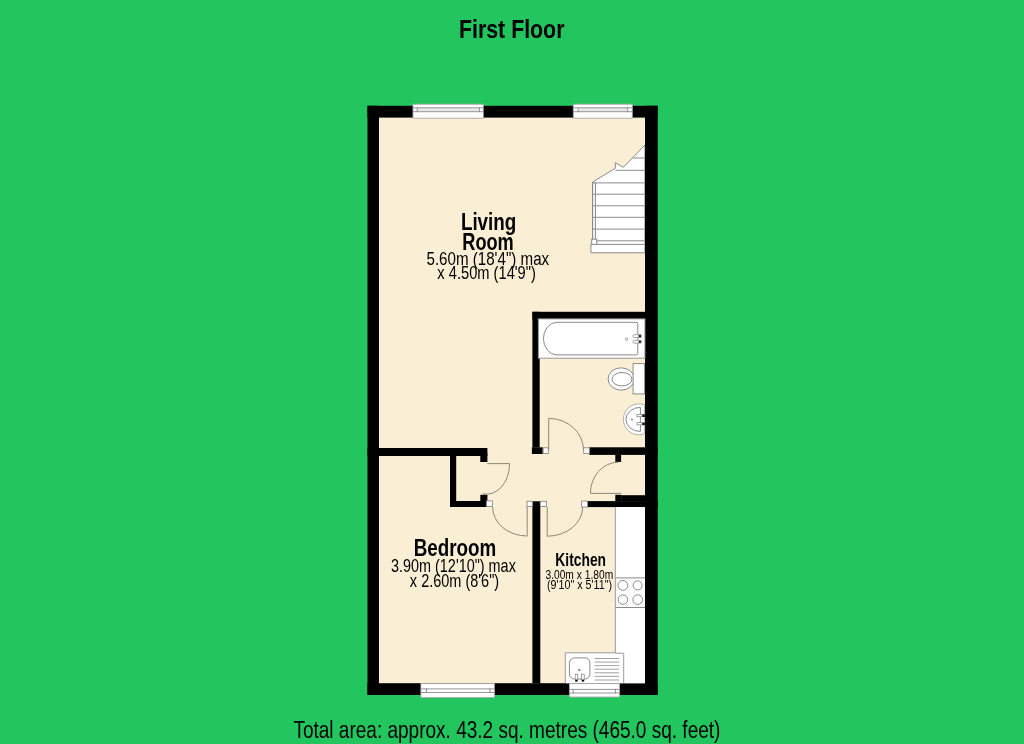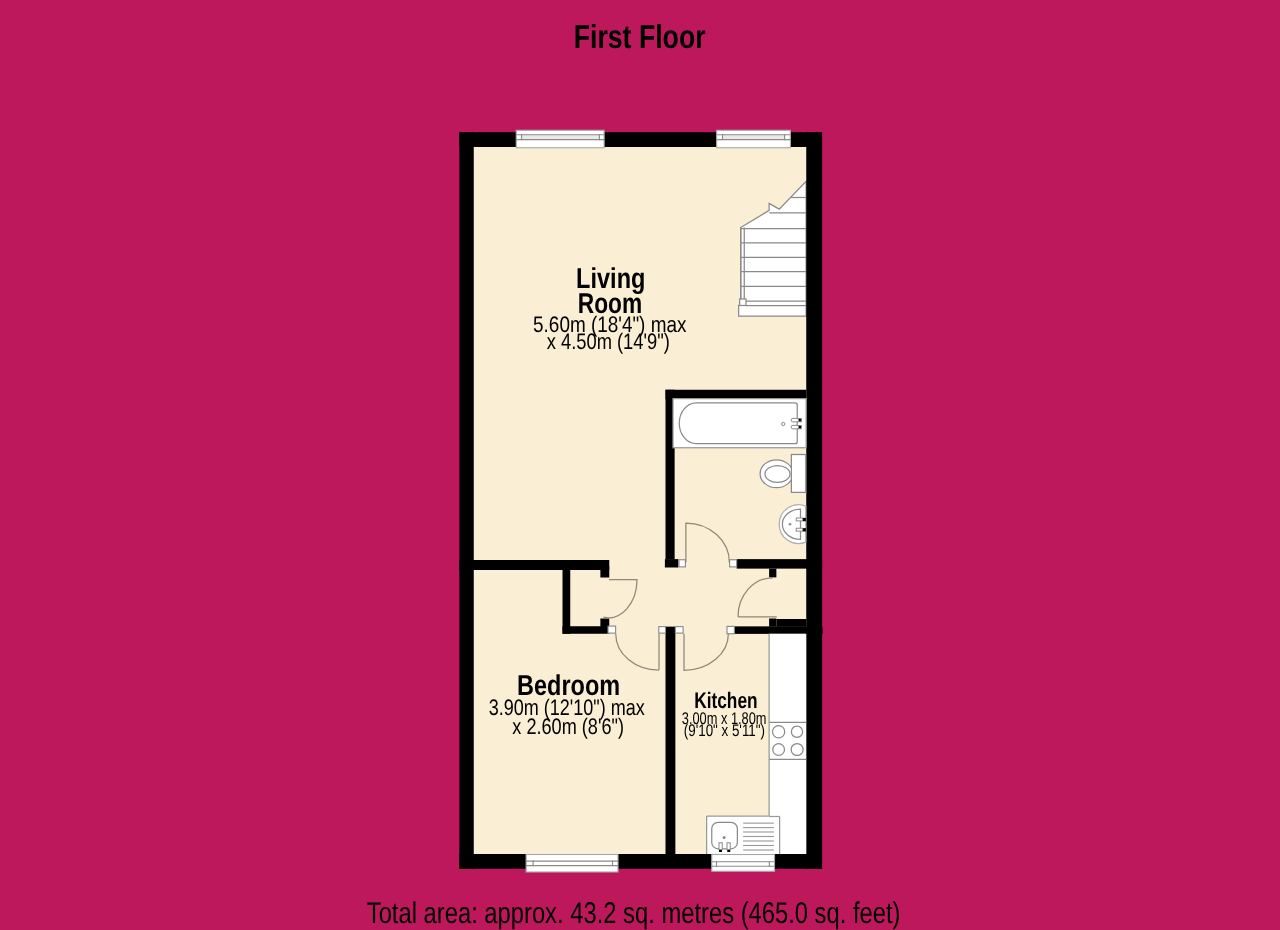--- a/index.html
+++ b/index.html
@@ -1,16 +1,16 @@
 <!DOCTYPE html>
 <html><head>
 <meta charset="utf-8">
 <style>
   html,body{margin:0;padding:0;background:#fff;}
-  #page{position:relative;width:1024px;height:744px;background:#be185d;overflow:hidden;}
+  #page{position:relative;width:1024px;height:744px;background:#22c55e;overflow:hidden;}
   svg{position:absolute;left:0;top:0;}
   text{font-family:"Liberation Sans",sans-serif;fill:#000;}
 </style>
 </head>
 <body>
 <div id="page">
 <svg width="1024" height="744" viewBox="0 0 1024 744">
 
 <rect x="373" y="111" width="278" height="578" fill="#faeed4"></rect>
 

